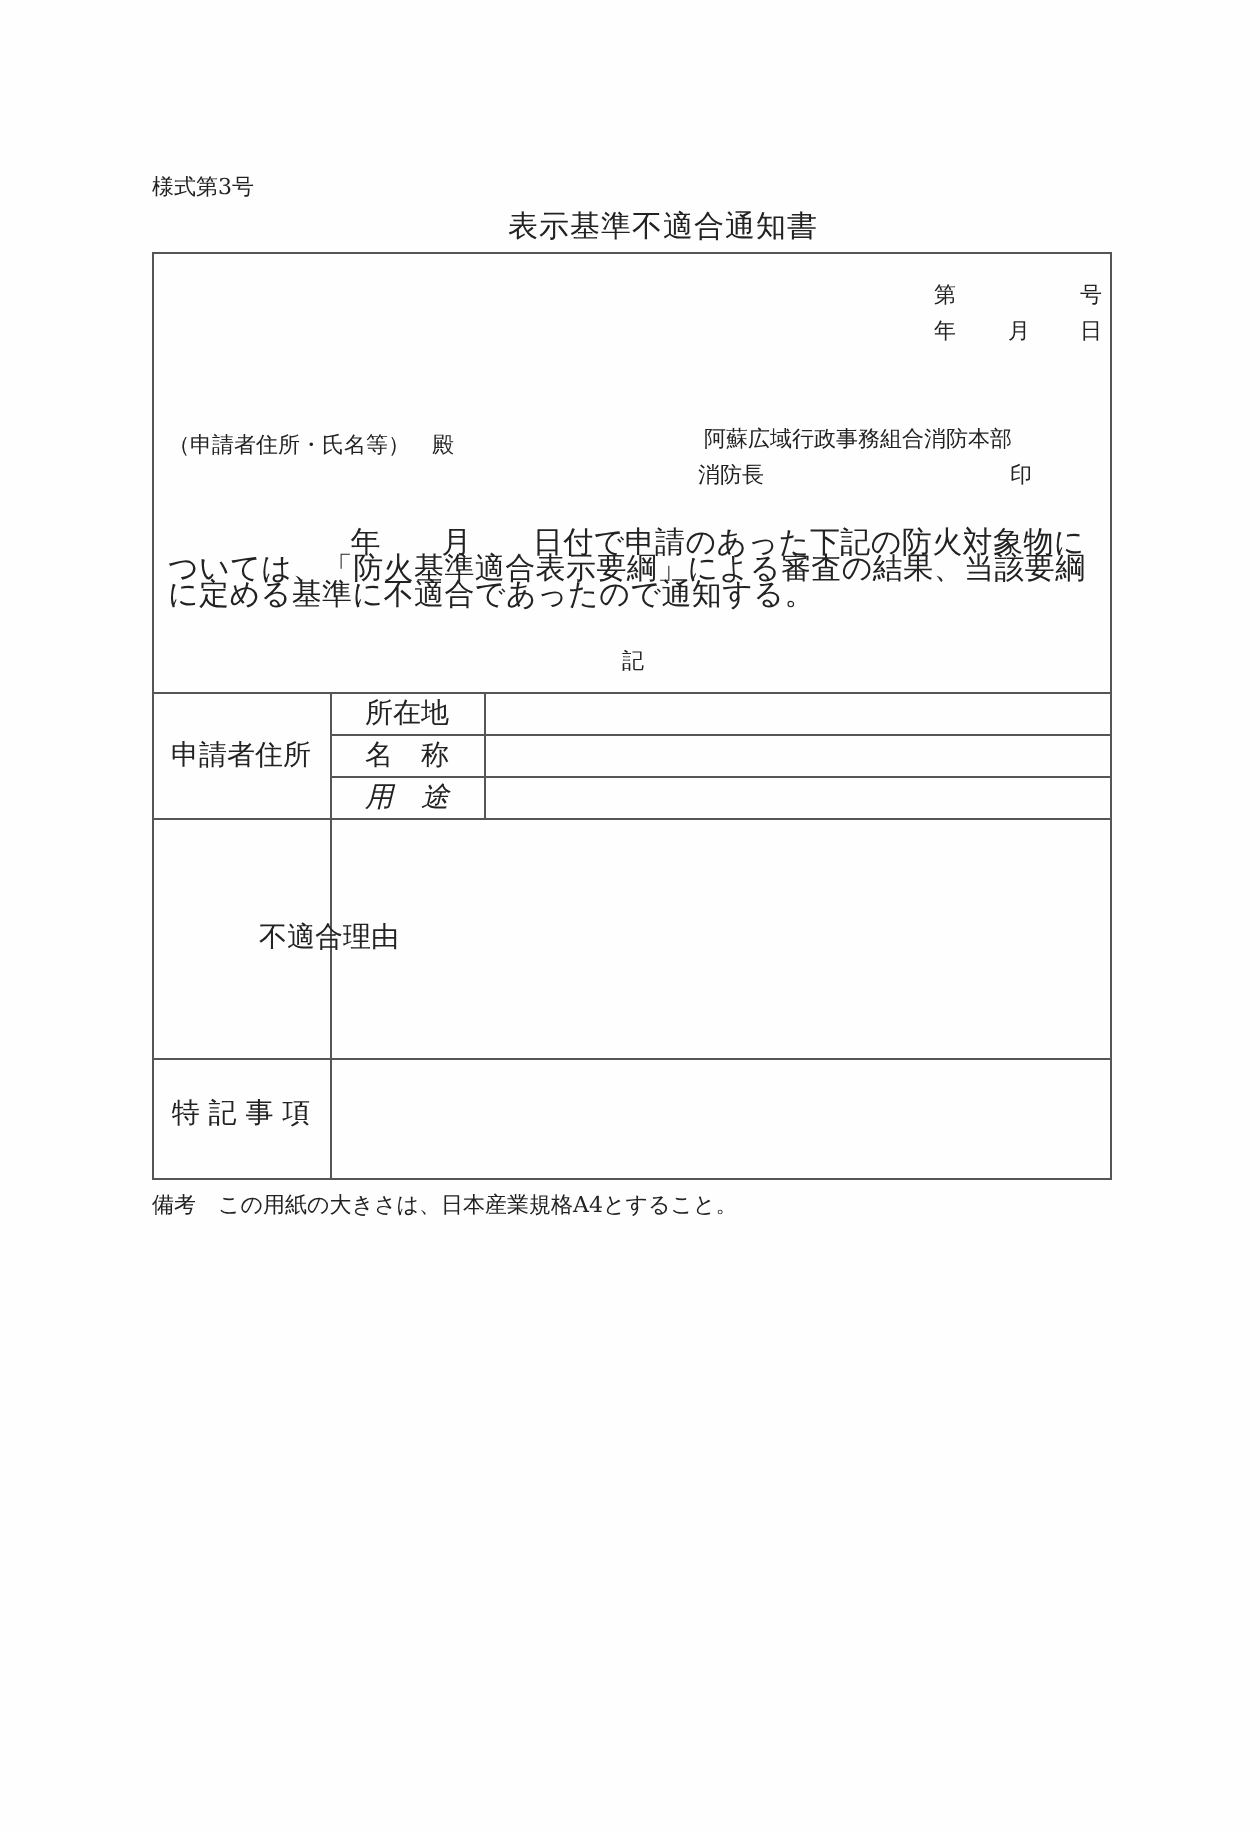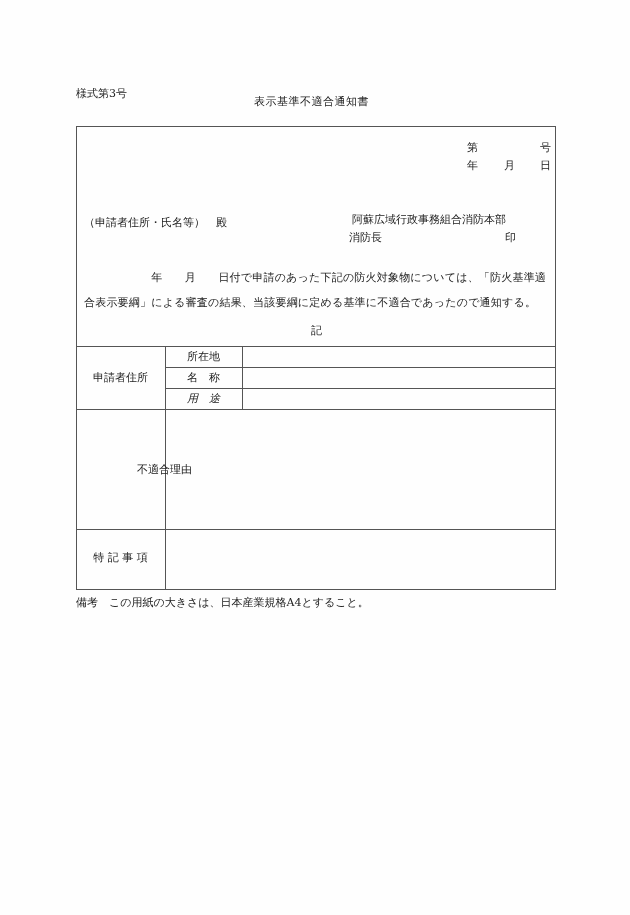--- a/index.html
+++ b/index.html
@@ -2,28 +2,28 @@
 <html><head>
 <meta charset="utf-8">
 <style>
   html, body { margin:0; padding:0; }
   body { width:630px; height:915px; background:#fefefe; position:relative; overflow:hidden;
     font-family: "DejaVu Serif", "Liberation Serif", serif; color:#222; font-size:11px; }
   .abs { position:absolute; white-space:nowrap; }
   .frame { position:absolute; left:76px; top:126px; width:480px; height:464px; border:1px solid #555; box-sizing:border-box; }
   .hl { position:absolute; height:0; border-top:1px solid #555; }
   .vl { position:absolute; width:0; border-left:1px solid #555; }
-  .cell { position:absolute; display:flex; align-items:center; justify-content:center; font-size:11px; }
-  .body-text { position:absolute; left:84px; top:265px; width:468px; font-size:11px; line-height:25px; white-space:normal; letter-spacing:0.2px; }
+  .cell { position:absolute; display:flex; align-items:center; justify-content:center; font-size:14px; }
+  .body-text { position:absolute; left:84px; top:265px; width:468px; font-size:15px; line-height:13px; white-space:normal; letter-spacing:0.2px; }
 </style>
 </head>
 <body>
 
 <div class="abs" style="left:76px;top:86px;font-size:11px;">様式第3号</div>
-<div class="abs" style="left:254px;top:94px;font-size:11px;letter-spacing:0.5px;">表示基準不適合通知書</div>
+<div class="abs" style="left:254px;top:104px;font-size:15px;letter-spacing:0.5px;">表示基準不適合通知書</div>
 
 <div class="frame"></div>
 
 <div class="abs" style="left:467px;top:140px;">第</div>
 <div class="abs" style="left:540px;top:140px;">号</div>
 <div class="abs" style="left:467px;top:158px;">年</div>
 <div class="abs" style="left:504px;top:158px;">月</div>
 <div class="abs" style="left:540px;top:158px;">日</div>
 
 <div class="abs" style="left:84px;top:177px;margin-top:38px;">（申請者住所・氏名等）　殿</div>

